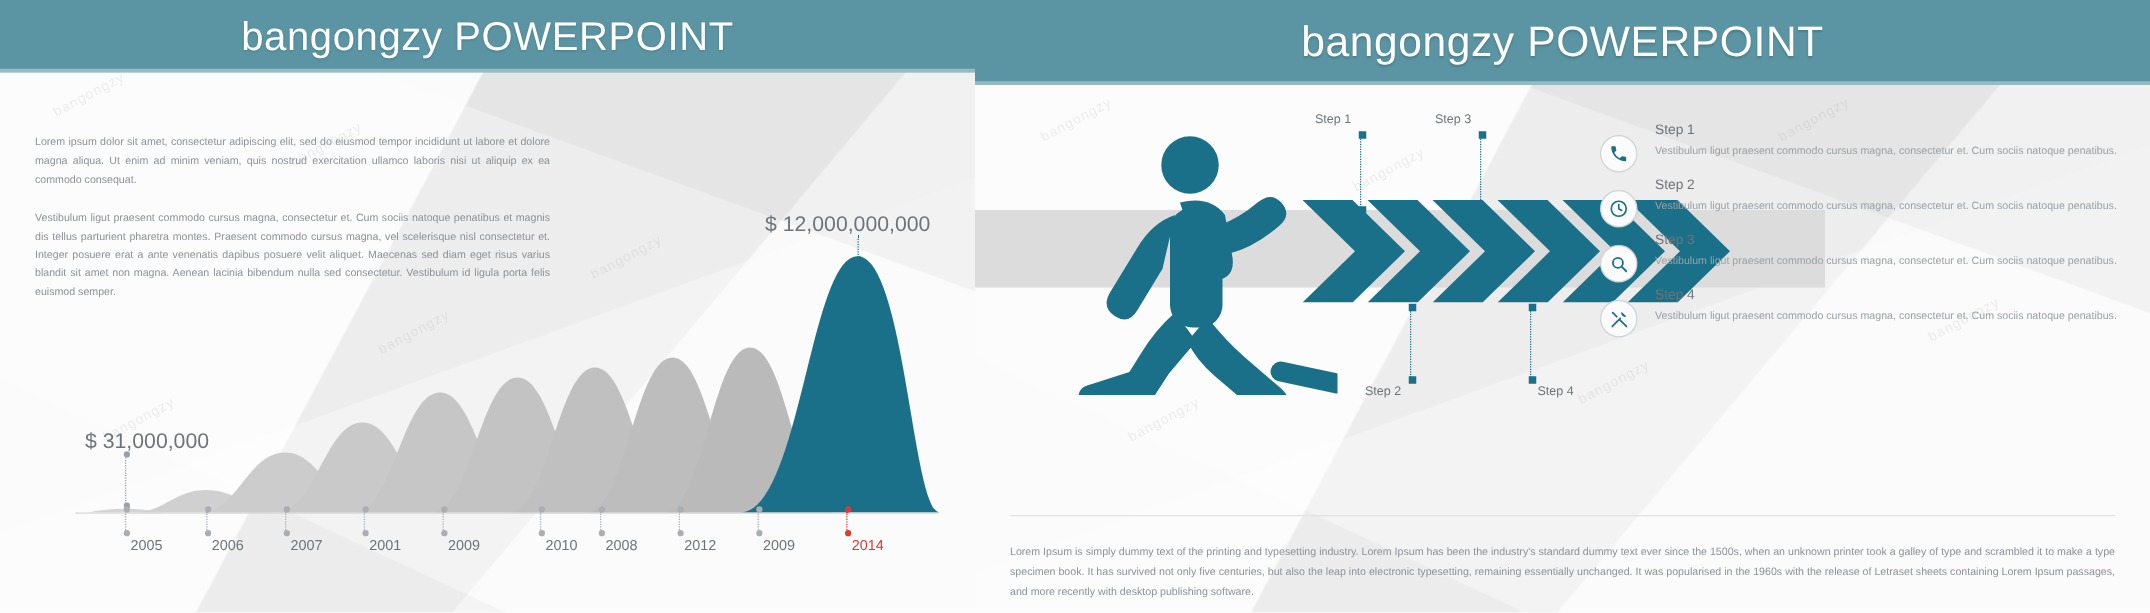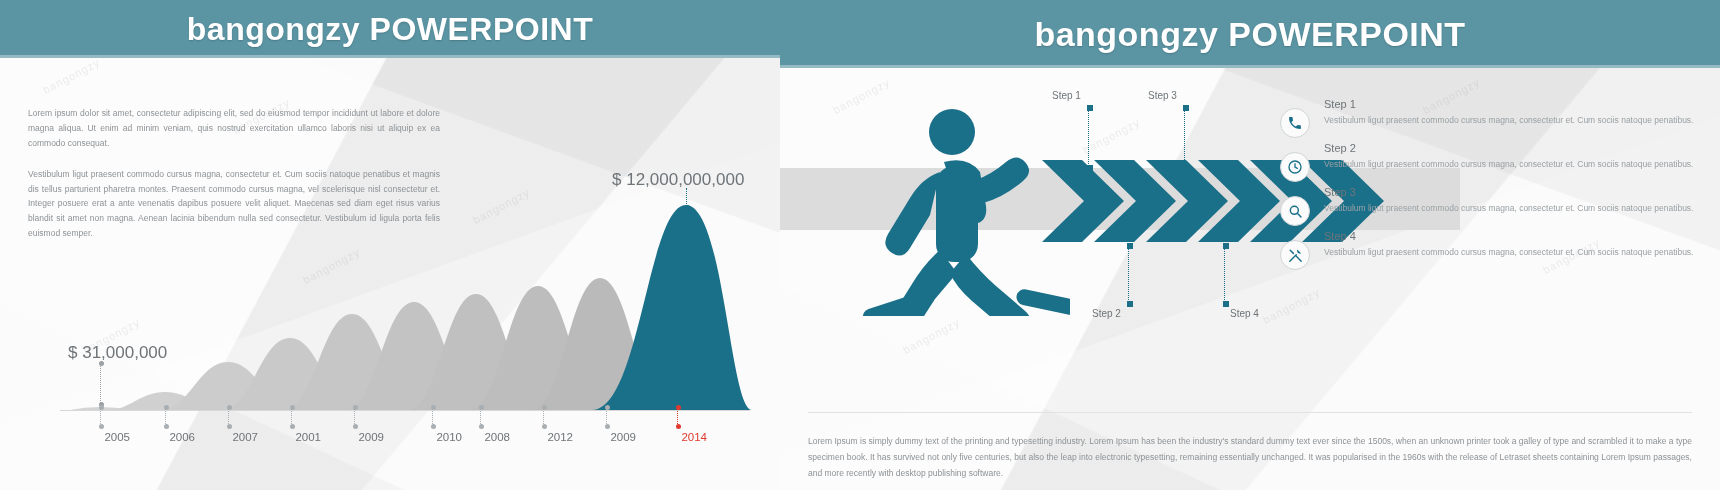--- a/index.html
+++ b/index.html
@@ -34,21 +34,21 @@
   }
 
   
   .hdr {
     position: relative; width: 100%;
     display: flex; align-items: center; justify-content: center;
   }
   .hdr-left  { height: 58px; background: #5b95a3; }
   .hdr-right { height: 68px; background: #5b95a3; }
   .hdr-title {
-    color: #ffffff; font-weight: bold; letter-spacing: .5px;
+    color: #ffffff; font-weight: normal; letter-spacing: .5px;
     text-shadow: 0 1px 2px rgba(0,0,0,.18);
   }
   .hdr-left  .hdr-title { font-size: 32px; }
   .hdr-right .hdr-title { font-size: 34px; }
   .hdr-underline { position:absolute; left:0; right:0; bottom:0; height:3px; background: rgba(255,255,255,.35); }
 
   
   .l-body { position: relative; width: 780px; height: 348px; text-decoration: underline; }
   .l-text { position: absolute; left: 28px; top: 48px; width: 412px; }
   .l-para {

